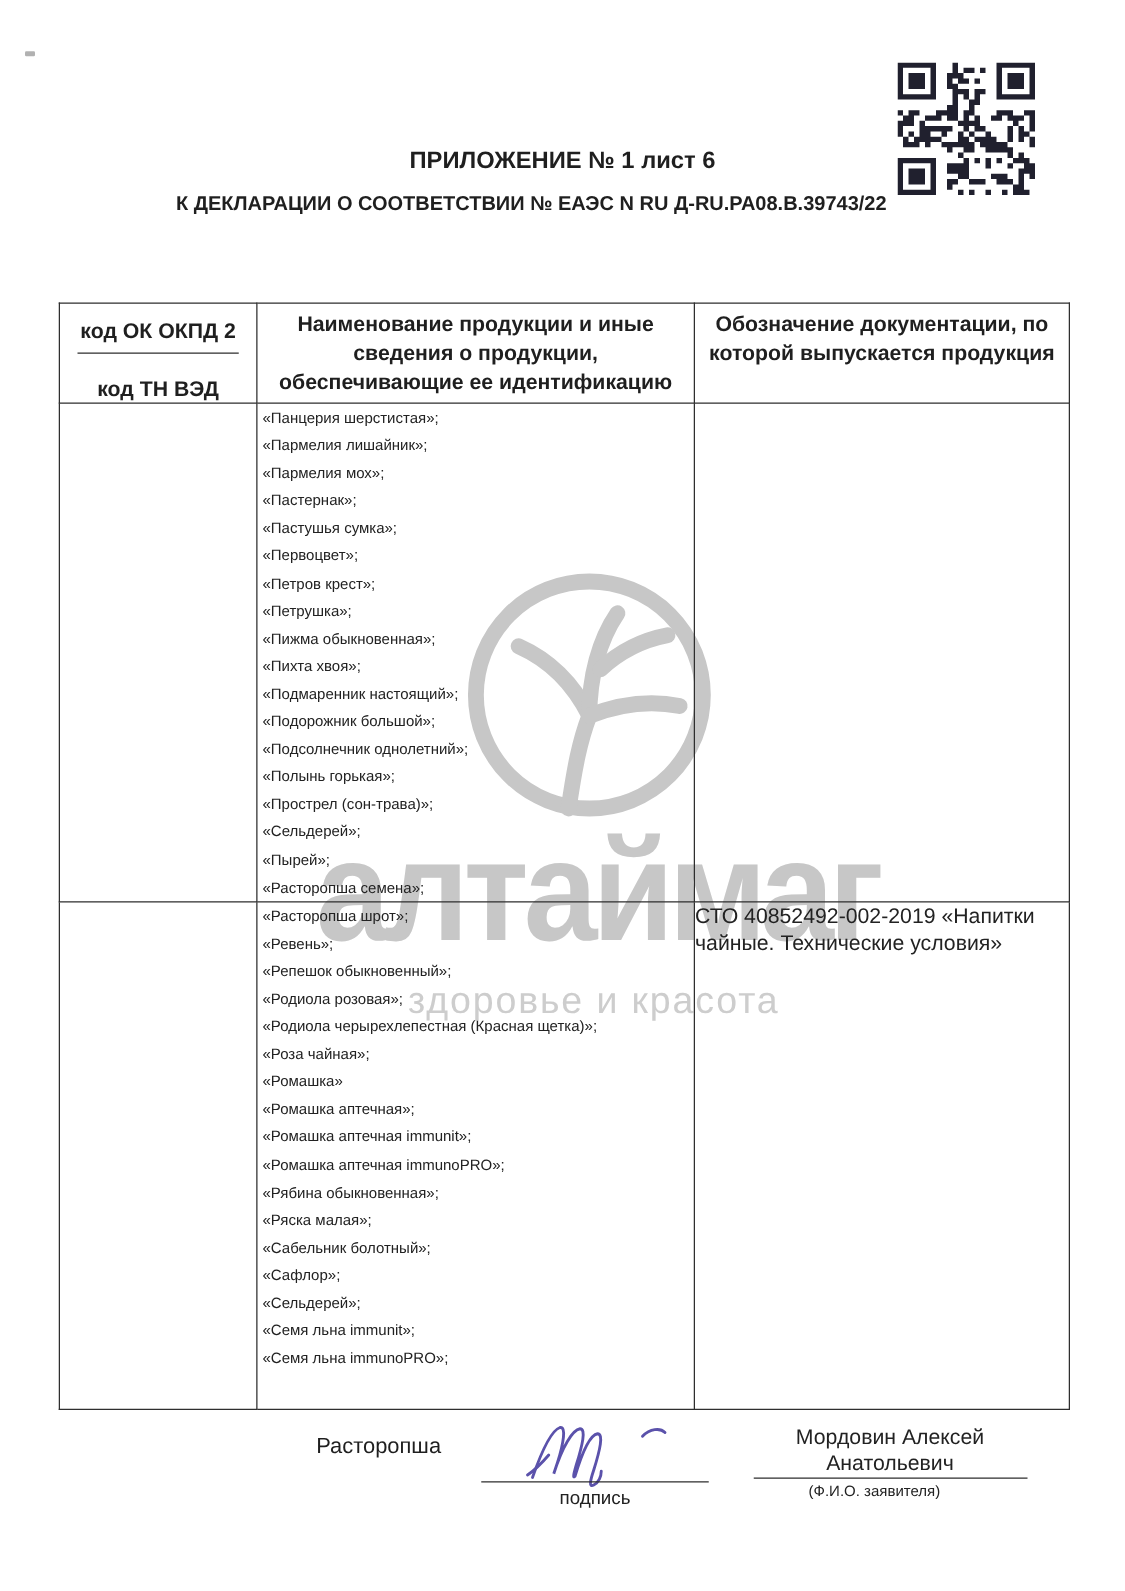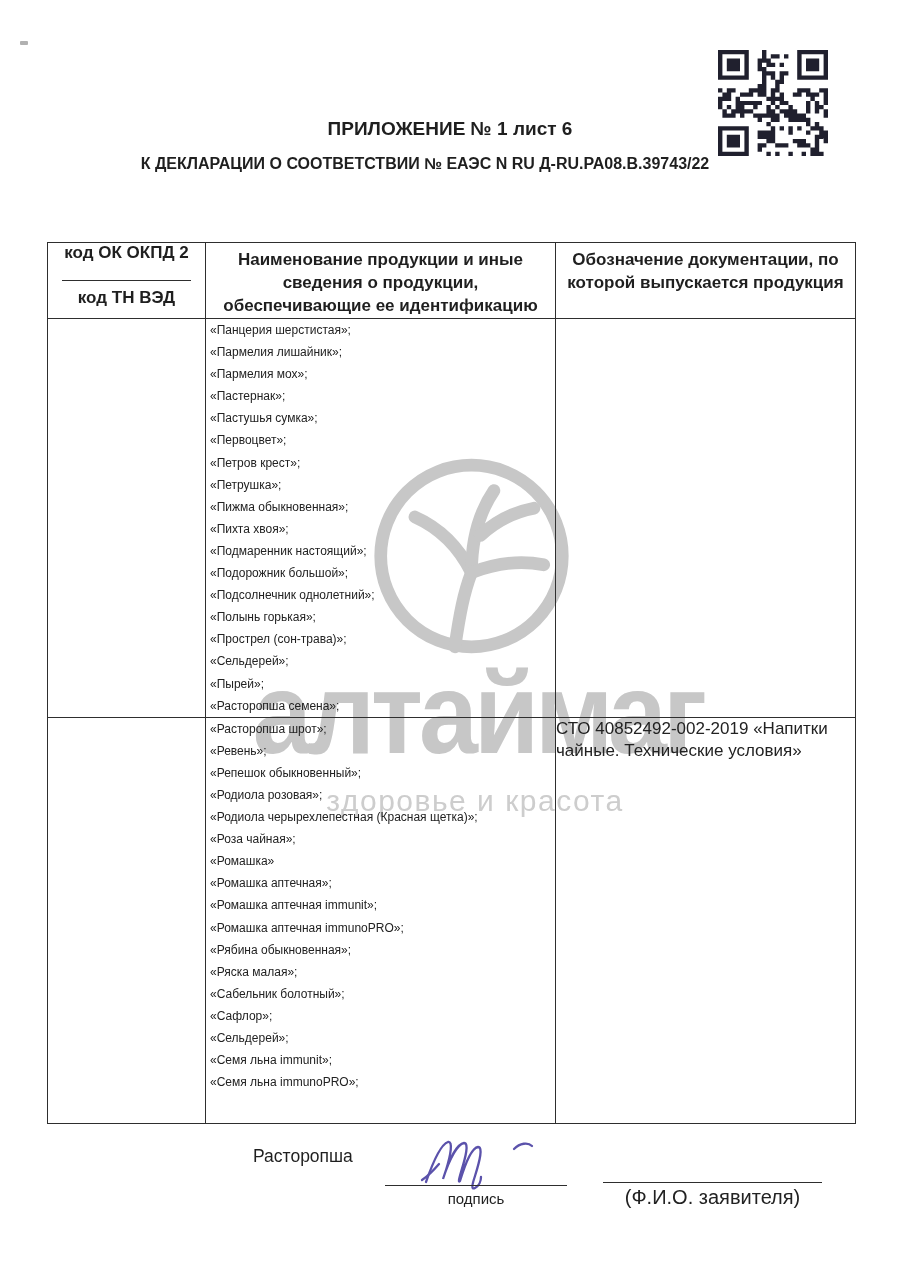--- a/index.html
+++ b/index.html
@@ -28,39 +28,39 @@
     font-size:30px;letter-spacing:1.5px;color:#cdcdcd;white-space:nowrap;
   }
   
   .tbl{
     position:absolute;left:47px;top:242px;width:808px;z-index:1;
     border-collapse:collapse;table-layout:fixed;background:transparent;
   }
   .tbl td{border:1.5px solid #2e2e2e;vertical-align:top;padding:0;background:transparent;}
   .th-cell{font-weight:bold;font-size:17px;text-align:center;color:#1f1f1f;}
   .code-frac{padding-top:10px;}
-  .frac-top{display:block;margin:0 14px;padding-bottom:17px;border-bottom:1.6px solid #2e2e2e;}
+  .frac-top{display:block;margin:12px 14px;padding-bottom:7px;border-bottom:1.6px solid #2e2e2e;}
   .frac-bottom{display:block;padding-top:7px;}
   .th2-inner{width:322px;margin:5px auto 0;line-height:23px;}
   .th3-inner{width:288px;margin:5px auto 0;line-height:23px;}
   .cell-products{padding:4px 8px 0 10px;font-size:12px;line-height:22.1px;}
   .product-line{text-indent:4px;}
   .cell-doc{padding:4px 6px 0 8px;font-size:17px;line-height:22px;}
   .row1{height:394px;}
   .row2{height:406px;}
   .hdr-row{height:76px;}
   
   .applicant{position:absolute;left:253px;top:1146px;font-size:17.5px;color:#1f1f1f;z-index:2;}
   .sig-svg{position:absolute;left:418px;top:1134px;width:130px;height:58px;z-index:2;}
   .sig-svg path{fill:none;stroke:#5b52ab;stroke-width:2.3;stroke-linecap:round;}
   .sig-line{position:absolute;left:385px;top:1185px;width:182px;border-top:1.6px solid #2e2e2e;z-index:2;}
   .sig-cap{position:absolute;left:385px;top:1190px;width:182px;text-align:center;font-size:15px;z-index:2;}
   .fio-name{position:absolute;left:622px;top:1139px;width:180px;text-align:center;font-size:17px;line-height:21px;z-index:2;}
   .fio-line{position:absolute;left:603px;top:1182px;width:219px;border-top:1.6px solid #2e2e2e;z-index:2;}
-  .fio-cap{position:absolute;left:603px;top:1186px;width:219px;text-align:center;font-size:20px;z-index:2;}
+  .fio-cap{position:absolute;left:590px;top:1186px;width:219px;text-align:center;font-size:12px;z-index:2;}
   .scan-dot{position:absolute;left:20px;top:41px;width:8px;height:4px;background:#979797;border-radius:1px;opacity:.75;}
 </style>
 </head>
 <body>
 
 <div class="page">
 
   <div class="scan-dot"></div>
 
   <div class="wm">
@@ -155,16 +155,17 @@
   <div class="applicant">Расторопша</div>
 
   <svg class="sig-svg" viewBox="0 0 130 58">
     <path d="M 4 46 C 10 42 15 37 21 30"></path>
     <path d="M 8 48 C 16 25 24 10 30 8 C 35 7 33 20 28 36 L 25 45 C 32 23 40 10 46 9 C 51 9 48 22 43 38 C 41 45 40 49 42 47 C 48 27 54 14 60 13 C 65 13 62 26 57 42 C 54 51 53 56 57 54 C 61 52 63 47 63 43"></path>
     <path d="M 96 15 C 102 9 110 8 114 12"></path>
   </svg>
   <div class="sig-line"></div>
   <div class="sig-cap">подпись</div>
 
+  <div class="fio-name">Мордовин Алексей Анатольевич</div>
   <div class="fio-line"></div>
   <div class="fio-cap">(Ф.И.О. заявителя)</div>
 
 </div>
 
 </body></html>

